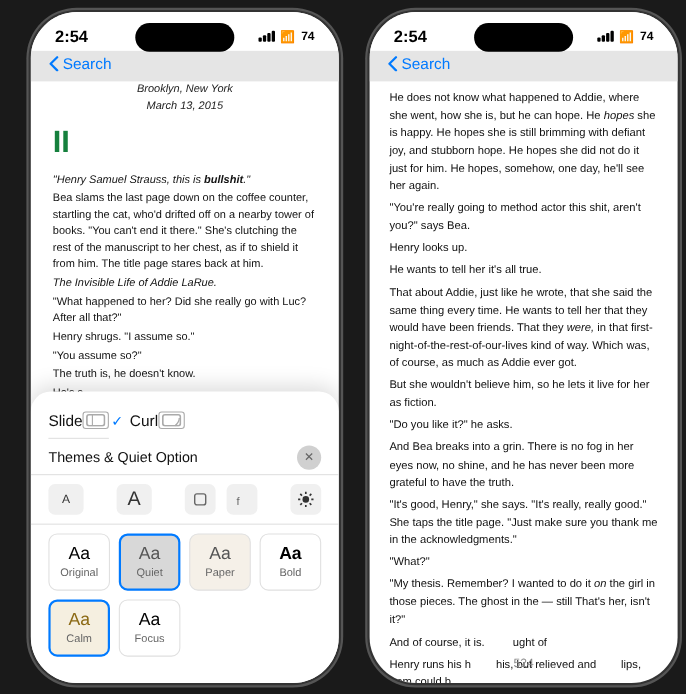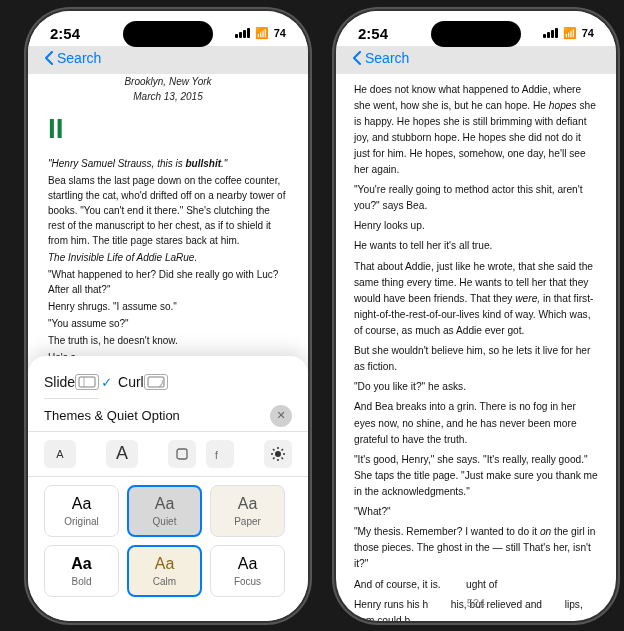--- a/index.html
+++ b/index.html
@@ -231,21 +231,21 @@
       color: #333;
     }
     
     .theme-cards {
       display: flex;
       flex-wrap: wrap;
       gap: 8px;
       padding: 8px 16px 4px;
     }
     .theme-card {
-      width: 75px;
+      width: 56px;
       height: 52px;
       border-radius: 8px;
       display: flex;
       flex-direction: column;
       align-items: center;
       justify-content: center;
       gap: 3px;
       border: 1.5px solid #e0e0e0;
       cursor: pointer;
       position: relative;

